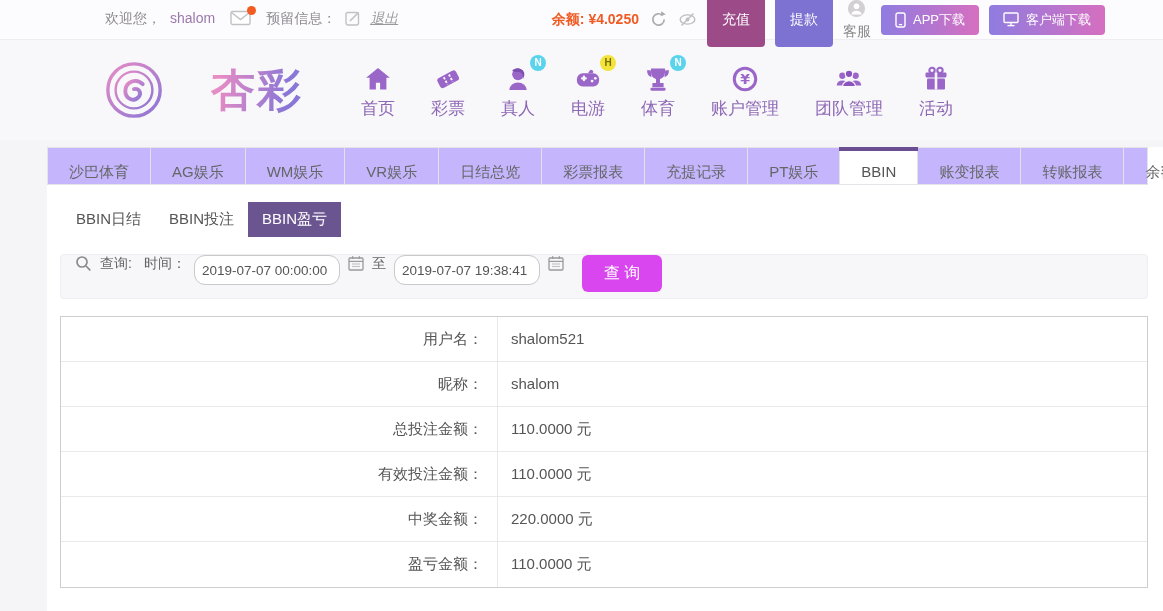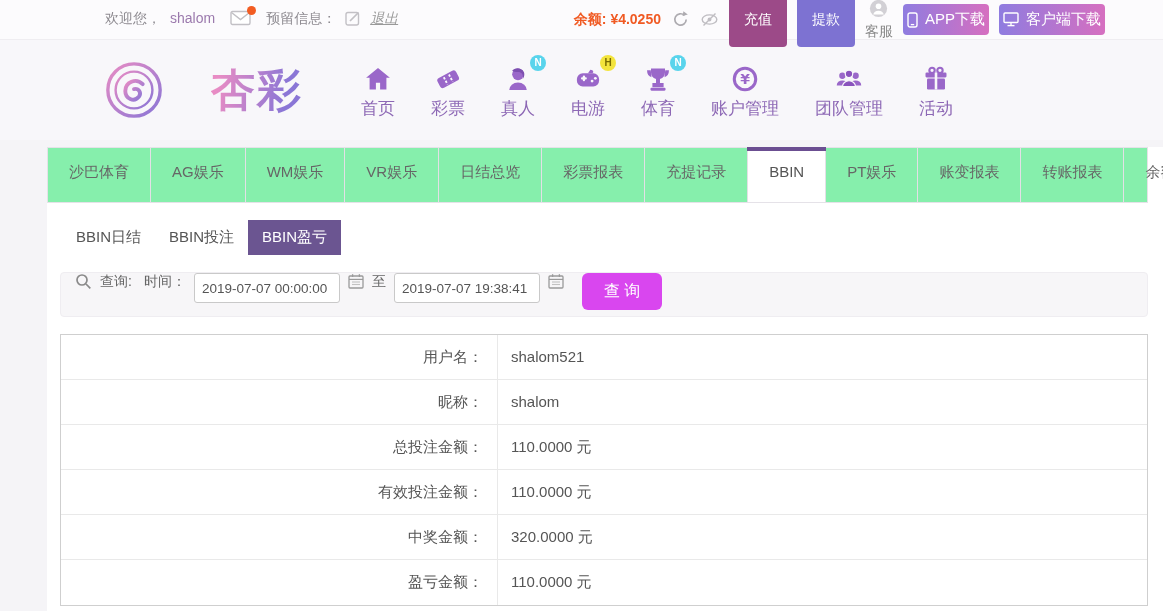--- a/index.html
+++ b/index.html
@@ -12,47 +12,47 @@
   .username { color:#9b79ad; }
   .mail-wrap { position:relative; display:inline-block; margin:0 6px; cursor:pointer; }
   .mail-dot { position:absolute; top:-4px; right:-5px; width:9px; height:9px; border-radius:50%; background:#f25c22; }
   .logout { font-style:italic; text-decoration:underline; color:#999; cursor:pointer; }
   .right-grp { margin-left:auto; display:flex; align-items:center; gap:10px; }
   .balance { color:#f05a23; font-weight:bold; font-size:14px; }
   .btn-recharge, .btn-withdraw { border:none; color:#fff; font-size:14px; padding:18px 15px; border-radius:4px; cursor:pointer; font-family:inherit; }
   .btn-recharge { background:#9c4a88; }
   .btn-withdraw { background:#7d72d2; }
   .service { display:flex; align-items:center; gap:5px; color:#888; cursor:pointer;flex-direction:column; }
-  .btn-dl { display:flex; align-items:center; gap:7px; border:none; color:#fff; font-size:15px; padding:6px 4px; border-radius:4px; cursor:pointer; background:linear-gradient(90deg,#8f7ce0,#d66fc0); font-family:inherit; }
+  .btn-dl { display:flex; align-items:center; gap:7px; border:none; color:#fff; font-size:13px; padding:6px 14px; border-radius:4px; cursor:pointer; background:linear-gradient(90deg,#8f7ce0,#d66fc0); font-family:inherit; }
 
   
   .header { height:100px; background:#f8f7fa; display:flex; align-items:center; padding-left:103px; }
   .logo { display:flex; align-items:center; gap:10px; cursor:pointer; }
   .logo-text { font-size:44px; font-weight:bold; background:linear-gradient(100deg,#e88cc4 10%,#8a76d6 80%); -webkit-background-clip:text; background-clip:text; color:transparent; letter-spacing:2px;margin-left:36px; }
   .nav { display:flex; margin-left:58px; gap:36px; align-items:flex-end; }
   .nav-item { display:flex; flex-direction:column; align-items:center; gap:4px; cursor:pointer; }
   .nav-icon { position:relative; height:32px; display:flex; align-items:flex-end; }
   .nav-label { font-size:17px; color:#8d68b5; white-space:nowrap; }
   .badge { position:absolute; top:-6px; right:-13px; width:16px; height:16px; border-radius:50%; background:#59d4ec; color:#fff; font-size:10px; font-weight:bold; line-height:16px; text-align:center; }
   .badge.h { background:#f3e43c; color:#7a6d00; }
 
   
   .main { position:absolute; left:47px; top:147px; right:0; bottom:0; background:#fff; }
-  .tabstrip { display:flex; margin-right:15px; background:#86efac; border:1px solid #e5e2e8; height:56px; }
+  .tabstrip { display:flex; margin-right:15px; background:#c4b5fd; border:1px solid #e5e2e8; height:38px; }
   .tab { position:relative; padding:0 21px; line-height:48px; font-size:15px; color:#666; border-right:1px solid #e3e0e6; cursor:pointer; white-space:nowrap; }
   .tab.active { background:#fff; color:#555; }
   .tab.active::before { content:''; position:absolute; top:-1px; left:-1px; right:-1px; height:4px; background:#6b4e91; }
   .tabstrip .filler { flex:1; }
 
   .subtabs { display:flex; align-items:center; padding:17px 0 13px 15px; }
   .subtab { font-size:15px; color:#555; padding:8px 14px; cursor:pointer; white-space:nowrap; }
   .subtab.active { background:#6b5591; color:#fff; }
 
   .querybar { margin:4px 15px 0 13px; height:45px; background:#f7f6f8; border:1px solid #efedf1; border-radius:4px; display:flex; align-items:flex-start; padding:0 14px; gap:8px; font-size:14px; color:#666; }
-  .q-input { width:146px; height:30px; border:1px solid #c9c9c9; border-radius:3px; padding:0 7px; font-size:13.5px; color:#555; font-family:inherit; background:#fff; }
+  .q-input { width:146px; height:30px; border:1px solid #c9c9c9; border-radius:11px; padding:0 7px; font-size:13.5px; color:#555; font-family:inherit; background:#fff; }
   .cal { cursor:pointer; display:flex; }
   .btn-query { margin-left:10px; border:none; background:#d946ef; color:#fff; font-size:16px; padding:8px 22px; border-radius:6px; cursor:pointer; font-family:inherit; white-space:nowrap; }
 
   .report { margin:17px 15px 0 13px; border:1px solid #cfcfcf; }
   .report-row { display:flex; height:45px; border-bottom:1px solid #e9e9e9; background:#fff; }
   .report-row:last-child { border-bottom:none; }
   .cell-label { width:437px; text-align:right; line-height:44px; padding-right:14px; color:#555; font-size:15px; border-right:1px solid #e9e9e9; }
   .cell-value { line-height:44px; padding-left:13px; color:#555; font-size:15px; }
 </style>
 </head>
@@ -241,22 +241,22 @@
 <div class="main">
 
   <div class="tabstrip">
     <div class="tab">沙巴体育</div>
     <div class="tab">AG娱乐</div>
     <div class="tab">WM娱乐</div>
     <div class="tab">VR娱乐</div>
     <div class="tab">日结总览</div>
     <div class="tab">彩票报表</div>
     <div class="tab">充提记录</div>
+    <div class="tab">PT娱乐</div>
     <div class="tab active">BBIN</div>
-    <div class="tab">PT娱乐</div>
     <div class="tab">账变报表</div>
     <div class="tab">转账报表</div>
     <div class="tab" style="border-right:none;">余额查询</div>
     <div class="filler"></div>
   </div>
 
   <div class="subtabs">
     <div class="subtab">BBIN日结</div>
     <div class="subtab">BBIN投注</div>
     <div class="subtab active">BBIN盈亏</div>
@@ -309,21 +309,21 @@
     <div class="report-row">
       <div class="cell-label">总投注金额：</div>
       <div class="cell-value">110.0000 元</div>
     </div>
     <div class="report-row">
       <div class="cell-label">有效投注金额：</div>
       <div class="cell-value">110.0000 元</div>
     </div>
     <div class="report-row">
       <div class="cell-label">中奖金额：</div>
-      <div class="cell-value">320.0000 元</div>
+      <div class="cell-value">220.0000 元</div>
     </div>
     <div class="report-row">
       <div class="cell-label">盈亏金额：</div>
       <div class="cell-value">110.0000 元</div>
     </div>
   </div>
 
 </div>
 
 </body></html>

